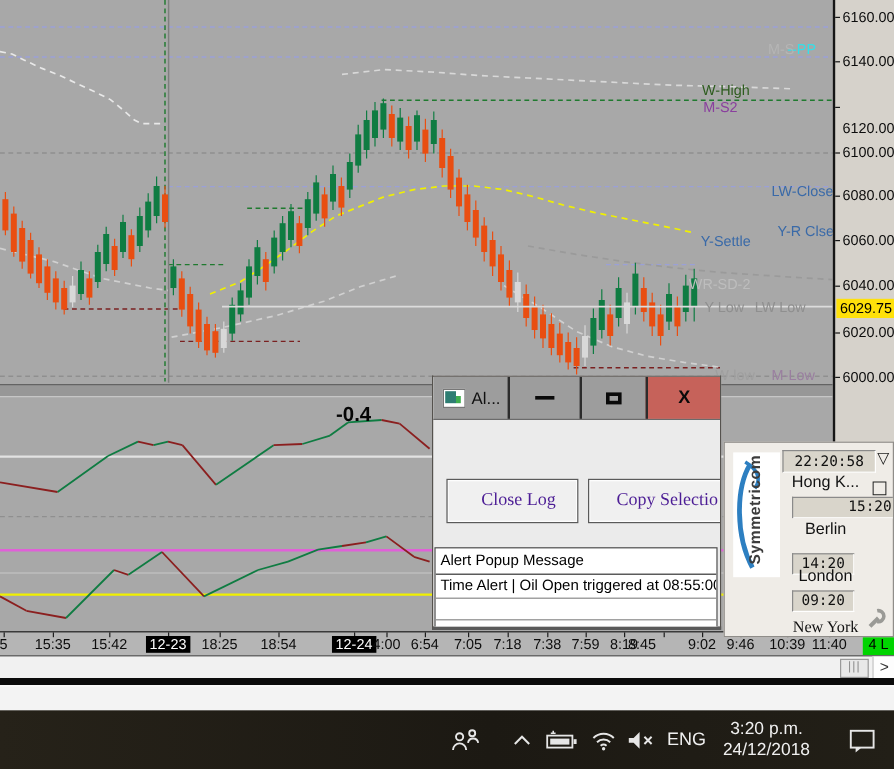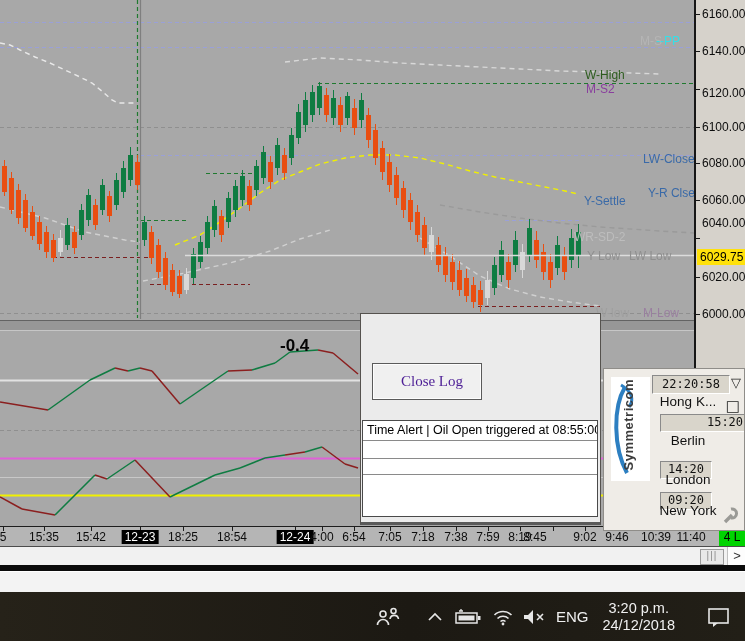--- a/index.html
+++ b/index.html
@@ -337,29 +337,29 @@
       <text x="280" y="351" fill="#050505" font-size="17" font-weight="bold" font-family="&quot;Liberation Sans&quot;,sans-serif">-0.4</text>
     </svg>
 
   <div id="price-axis">
     <div id="current-price-box" style="top: 249px;">6029.75</div>
   <div class="p-tick" style="top: 14px;"></div>
       <div class="p-label" style="top: 7px;">6160.00</div>
       <div class="p-tick" style="top: 51px;"></div>
       <div class="p-label" style="top: 44px;">6140.00</div>
       <div class="p-tick" style="top: 89px;"></div>
-      <div class="p-label" style="top: 86px;">6120.00</div>
+      <div class="p-label" style="top: 100px;">6120.00</div>
       <div class="p-tick" style="top: 127px;"></div>
       <div class="p-label" style="top: 120px;">6100.00</div>
       <div class="p-tick" style="top: 163px;"></div>
       <div class="p-label" style="top: 156px;">6080.00</div>
       <div class="p-tick" style="top: 200px;"></div>
       <div class="p-label" style="top: 193px;">6060.00</div>
       <div class="p-tick" style="top: 238px;"></div>
-      <div class="p-label" style="top: 216px;">6040.00</div>
+      <div class="p-label" style="top: 231px;">6040.00</div>
       <div class="p-tick" style="top: 277px;"></div>
       <div class="p-label" style="top: 270px;">6020.00</div>
       <div class="p-tick" style="top: 314px;"></div>
       <div class="p-label" style="top: 307px;">6000.00</div>
     </div>
 
   <div id="time-axis">
     <div id="session-flag">4 L</div>
   <div class="t-tick" style="left: 3px;"></div>
       <div class="t-label" style="left: 3px;">5</div>
@@ -403,23 +403,41 @@
 
   <div id="chart-scrollbar">
     <div id="chart-scroll-thumb">|||</div>
     <div id="chart-scroll-right">&gt;</div>
   </div>
 
   <div id="black-band"></div>
   <div id="white-strip"></div>
 
   <div id="alert-dialog">
+    <div id="ad-titlebar">
+      <div id="ad-title-left">
+        <span id="ad-title-icon">
+          <span class="ic-a"></span>
+            <span class="ic-b"></span>
+        </span>
+        <span class="ad-title-text">Al...</span>
+      </div>
+      <div class="ad-tbtn" id="ad-btn-min">
+        <span class="glyph-min"></span>
+      </div>
+      <div class="ad-tbtn" id="ad-btn-max">
+        <span class="glyph-max"></span>
+      </div>
+      <div class="ad-tbtn" id="ad-btn-close">X</div>
+    </div>
     <div id="ad-body">
       <button class="ad-button" id="ad-close-log">Close Log</button>
+      <button class="ad-button" id="ad-copy-sel">Copy Selectio</button>
       <div id="ad-table">
+        <div id="ad-th">Alert Popup Message</div>
         <div id="ad-rows">
             <div class="ad-row">Time Alert | Oil Open triggered at 08:55:00 on 20</div>
             <div class="ad-row empty1"></div>
             <div class="ad-row empty2"></div>
           </div>
 
       </div>
     </div>
   </div>
 
@@ -434,21 +452,21 @@
     <div id="cw-main-time" class="cw-timebox">22:20:58</div>
     <span id="cw-dropdown">▽</span>
     <div id="cw-main-city">Hong K...</div>
     <span id="cw-checkbox">□</span>
     <div id="cw-cities">
         <div class="cw-timebox cw-city-time" style="top: 45px; padding-left: 39px;">15:20</div>
         <div class="cw-city-name" style="top: 64px;">Berlin</div>
         <div class="cw-timebox cw-city-time" style="top: 92px; text-align: center;">14:20</div>
         <div class="cw-city-name" style="top: 103px;">London</div>
         <div class="cw-timebox cw-city-time" style="top: 123px;">09:20</div>
-        <div class="cw-city-name" style="top: 134px;">New York</div>
+        <div class="cw-city-name" style="top: 146px; font-family: Liberation Serif, serif;">New York</div>
       </div>
     <svg id="cw-wrench" width="19" height="19" viewBox="0 0 19 19">
       <path d="M3 16 L10 9" stroke="#9a9a96" stroke-width="3.4" fill="none"></path>
       <path d="M9 3 a4.6 4.6 0 1 1 0 9" stroke="#9a9a96" stroke-width="3" fill="none"></path>
     </svg>
   </div>
 
   <div id="taskbar">
     <div id="tray">
       <span class="tray-icon" id="tb-people">

